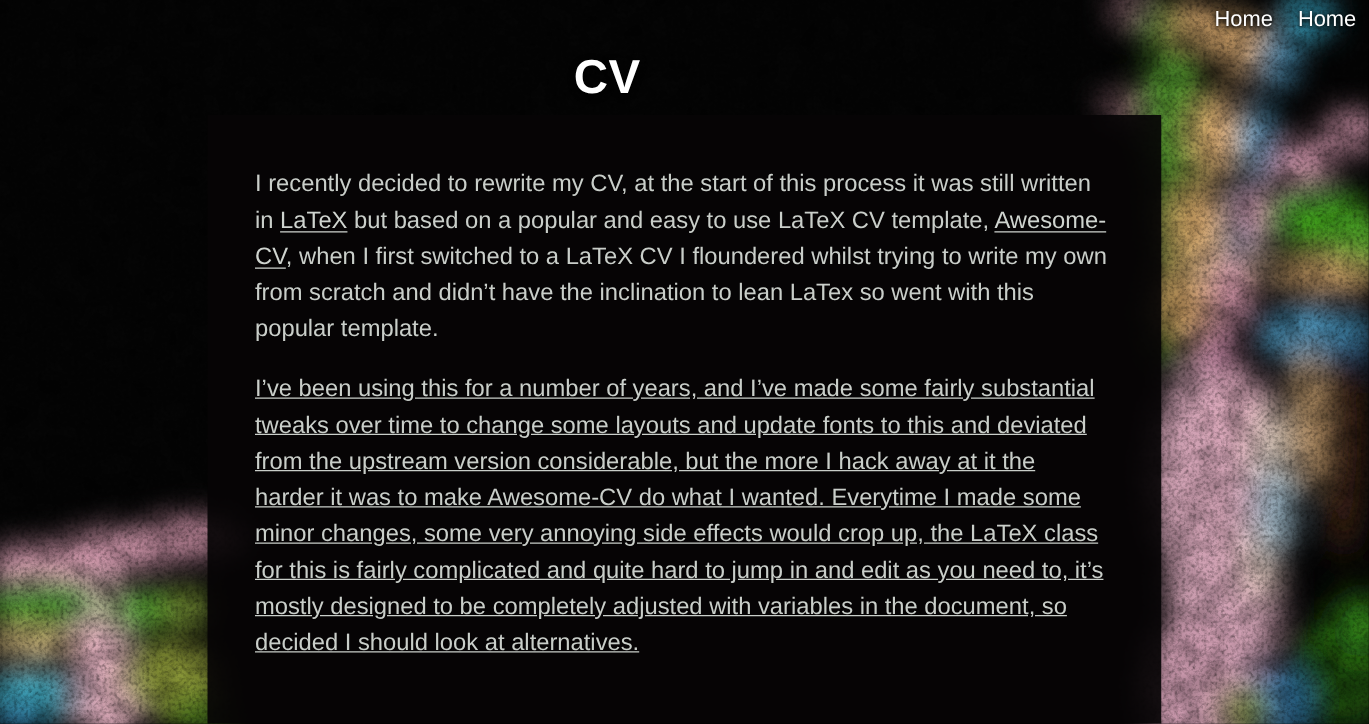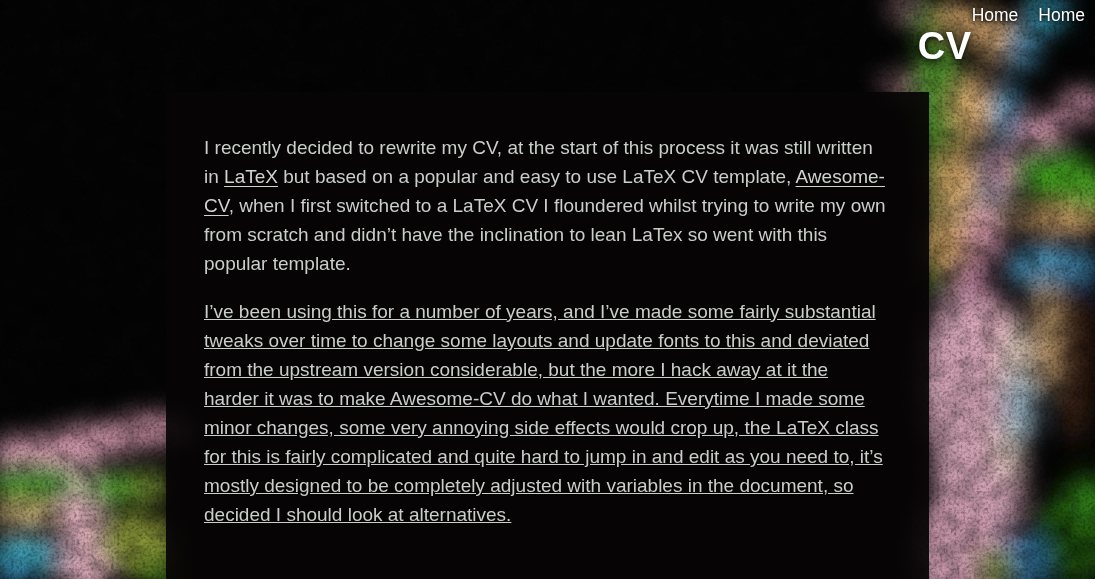--- a/index.html
+++ b/index.html
@@ -18,22 +18,22 @@
   .bg-art svg { display: block; width: 100%; height: 100%; }
 
   
   .site-header {
     position: absolute; top: 0; left: 0; right: 0;
     display: flex; align-items: flex-start;
     z-index: 2;
   }
   .page-title {
     flex: 1 1 auto;
-    margin: 0; padding-top: 25px;
-    text-align: right;
+    margin: 16px; padding-top: 25px;
+    text-align: center;
     font-size: 38px; font-weight: 700;
     color: #ffffff;
     letter-spacing: 0.5px;
     text-shadow: 0 2px 6px rgba(0,0,0,0.85);
   }
   .top-nav {
     flex: 0 0 auto;
     display: flex; gap: 20px;
     padding: 5px 10px 0 0;
   }

